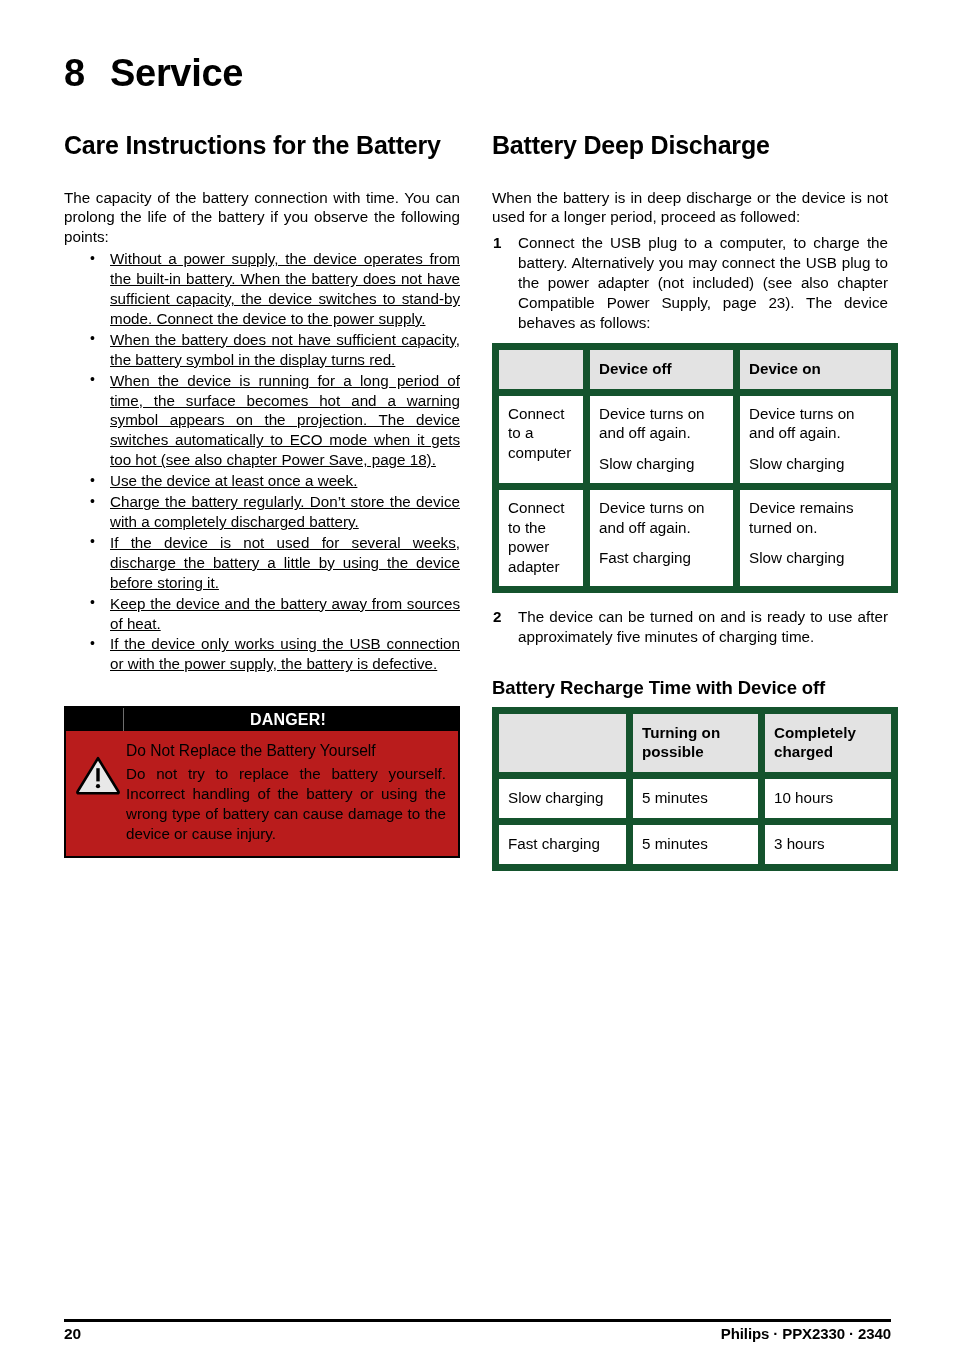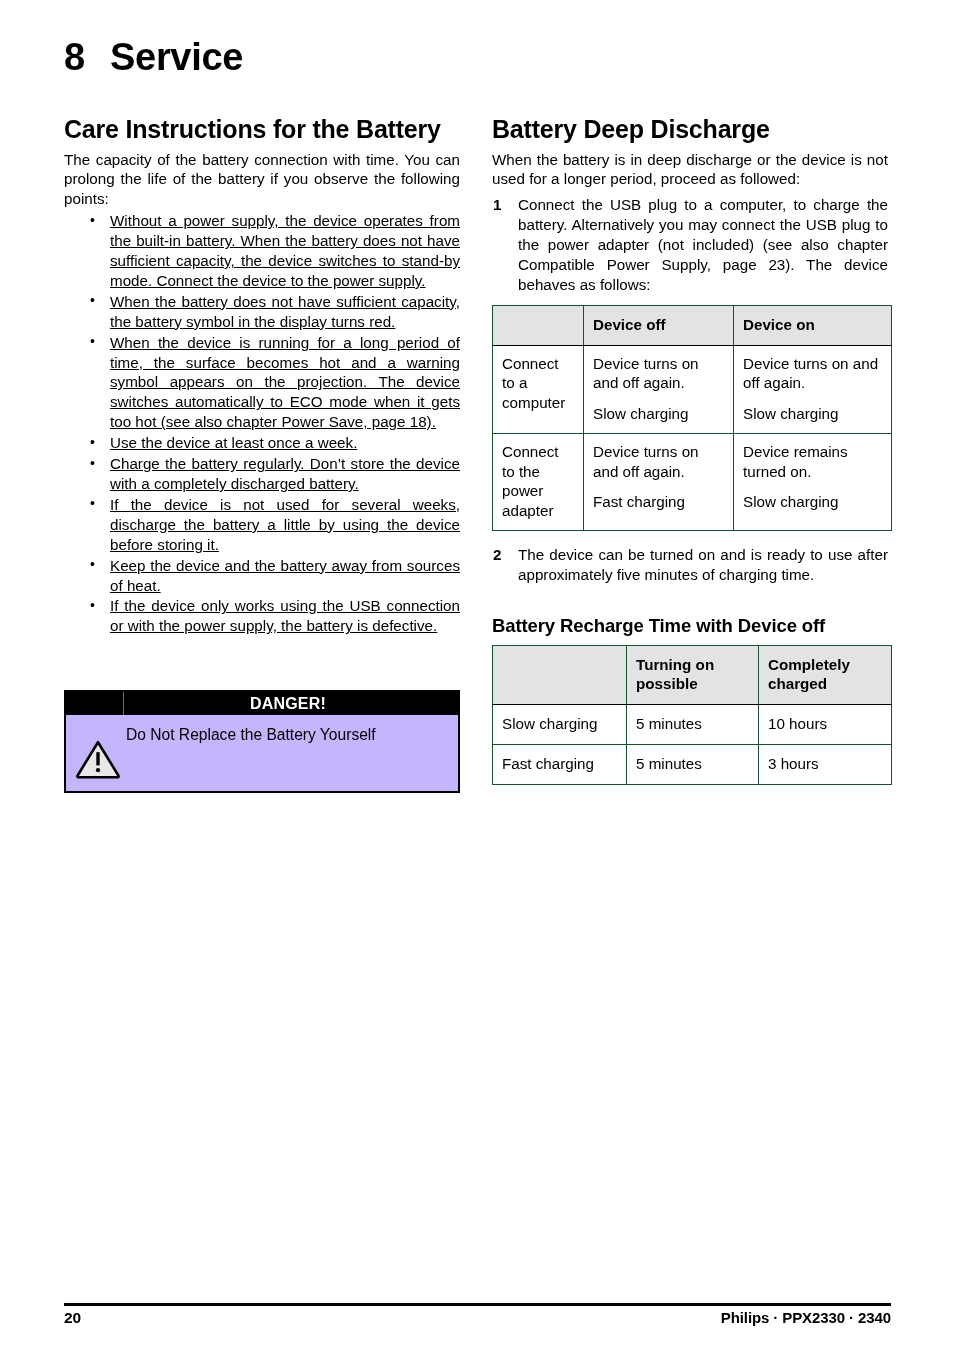--- a/index.html
+++ b/index.html
@@ -12,21 +12,21 @@
     width: 954px;
     height: 1352px;
     position: relative;
     font-family: "Liberation Sans", "DejaVu Sans", sans-serif;
     color: #000000;
     -webkit-font-smoothing: antialiased;
   }
 
   .page {
     position: absolute;
-    left: 0; top: 0;
+    left: 0; top: 16px;
     width: 954px;
     height: 1337px;
     box-sizing: border-box;
     padding: 16px;
   }
 
   
   .chapter-title {
     position: absolute;
     left: 64px;
@@ -48,21 +48,21 @@
     top: 112px;
     width: 396px;
   }
   .col-left  { left: 64px;  }
   .col-right { left: 492px; }
 
   h2.sect {
     font-size: 25px;
     font-weight: bold;
     line-height: 1.42;
-    margin: 0 0 2px 0;
+    margin: 0 0 24px 0;
     letter-spacing: -0.2px;
   }
   h3.sub {
     font-size: 18.5px;
     font-weight: bold;
     line-height: 1.3;
     margin: 29px 0 7px 0;
     letter-spacing: -0.1px;
   }
 
@@ -121,21 +121,21 @@
   }
 
   
   .danger-box {
     position: absolute;
     left: 64px;
     top: 690px;
     width: 396px;
     box-sizing: border-box;
     border: 2px solid #000000;
-    background: #c4b5fd;
+    background: #b91c1c;
   }
   .danger-bar {
     position: relative;
     height: 23px;
     background: #000000;
     display: flex;
     align-items: center;
   }
   .danger-bar .bar-gutter {
     width: 58px;
@@ -183,21 +183,21 @@
 
   
   table.dtable {
     border-collapse: collapse;
     width: 399px;
     margin: 4px 0 0 0;
     table-layout: fixed;
   }
   table.dtable th,
   table.dtable td {
-    border: 1px solid #14532d;
+    border: 7px solid #14532d;
     vertical-align: top;
     padding: 8px 9px 9px 9px;
     font-size: 15.2px;
     line-height: 1.3;
     text-align: left;
     font-weight: normal;
   }
   table.dtable thead th {
     background: #e3e3e3;
     font-weight: bold;
@@ -284,20 +284,21 @@
     <div class="danger-body">
       <div class="danger-icon-cell">
         <svg width="46" height="40" viewBox="0 0 46 40">
           <path d="M23 3.2 L43.2 36.2 Q44.4 38.3 42.0 38.3 L4.0 38.3 Q1.6 38.3 2.8 36.2 Z" fill="#e8e8e8" stroke="#000000" stroke-width="2.6" stroke-linejoin="round"></path>
           <rect x="21.3" y="13.2" width="3.4" height="13.2" fill="#000000"></rect>
           <circle cx="23" cy="31.2" r="2.1" fill="#000000"></circle>
         </svg>
       </div>
       <div class="danger-text-cell">
         <p class="danger-head">Do Not Replace the Battery Yourself</p>
+        <p class="danger-para">Do not try to replace the battery yourself. Incorrect handling of the battery or using the wrong type of battery can cause damage to the device or cause injury.</p>
       </div>
     </div>
   </div>
 
   <div class="col col-right">
 
     <h2 class="sect">Battery Deep Discharge</h2>
 
     <p class="body">When the battery is in deep discharge or the device is not used for a longer period, proceed as followed:</p>
 

